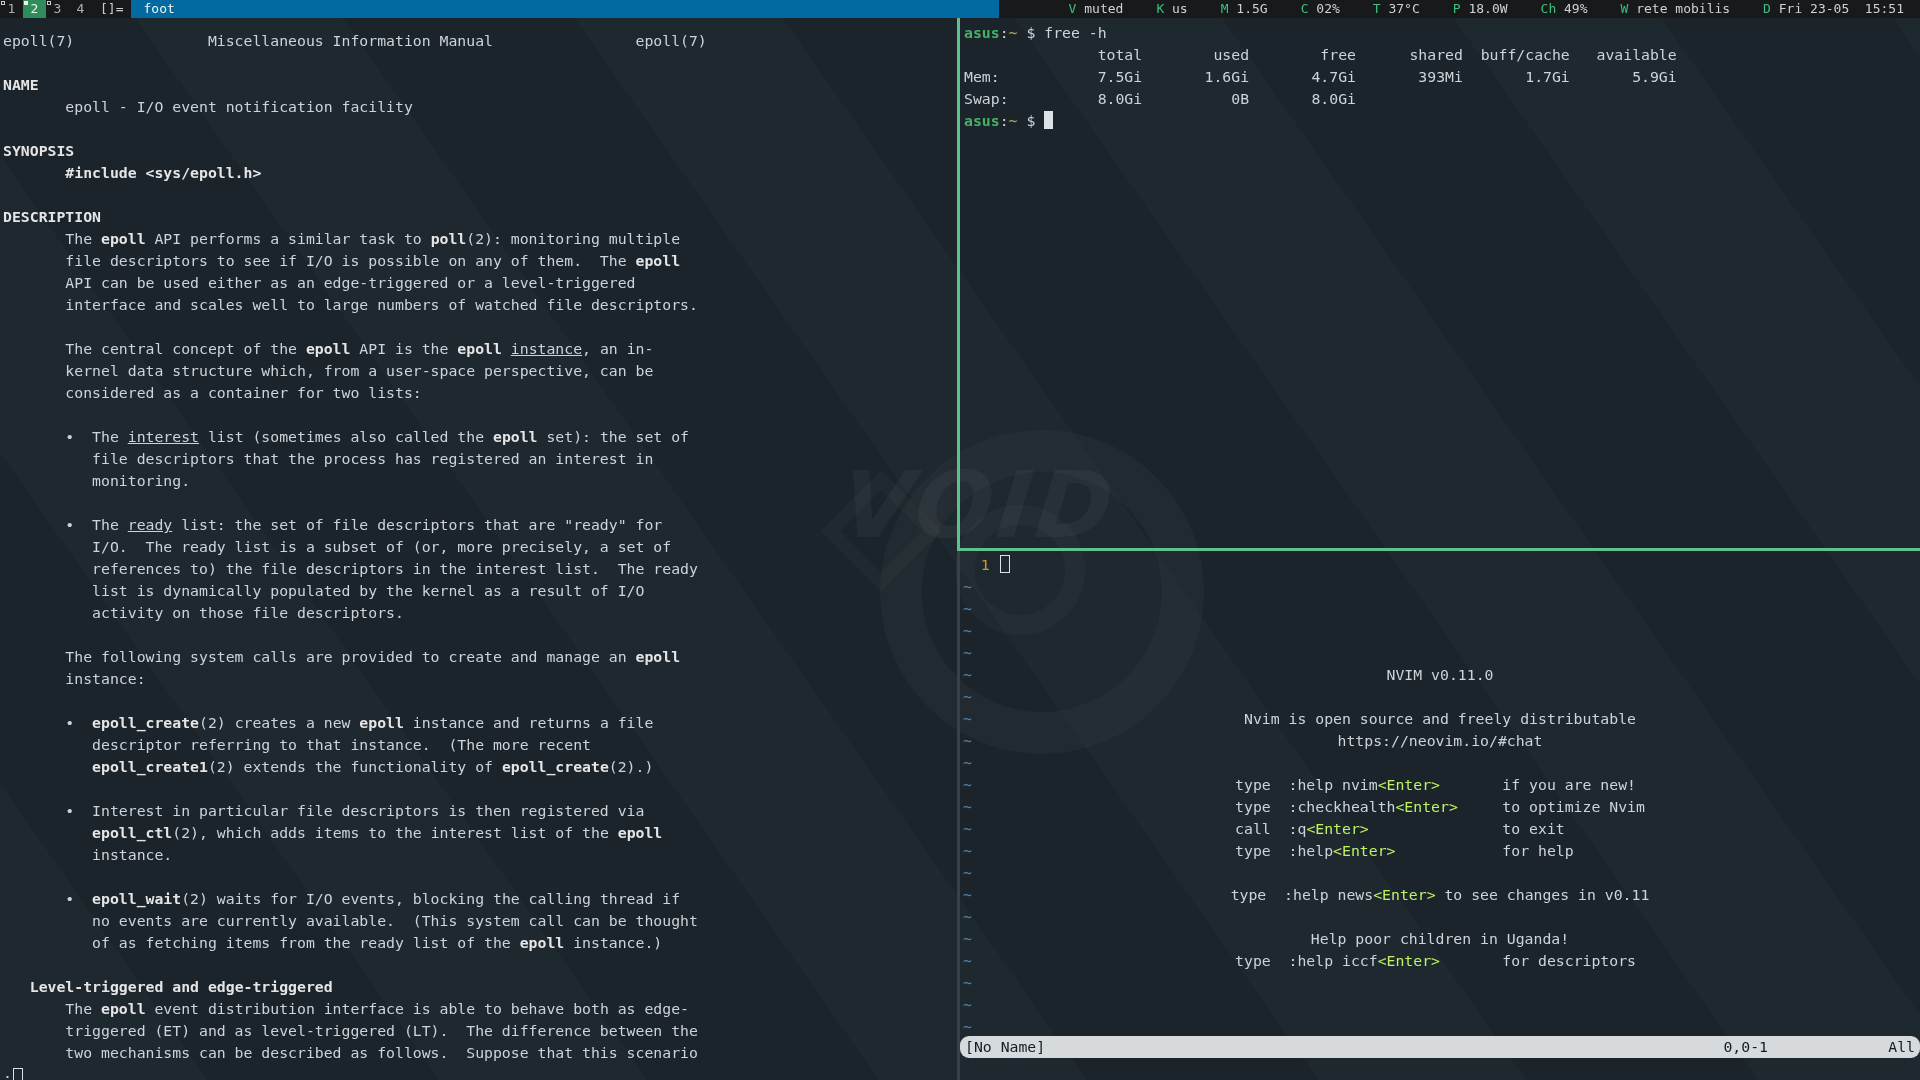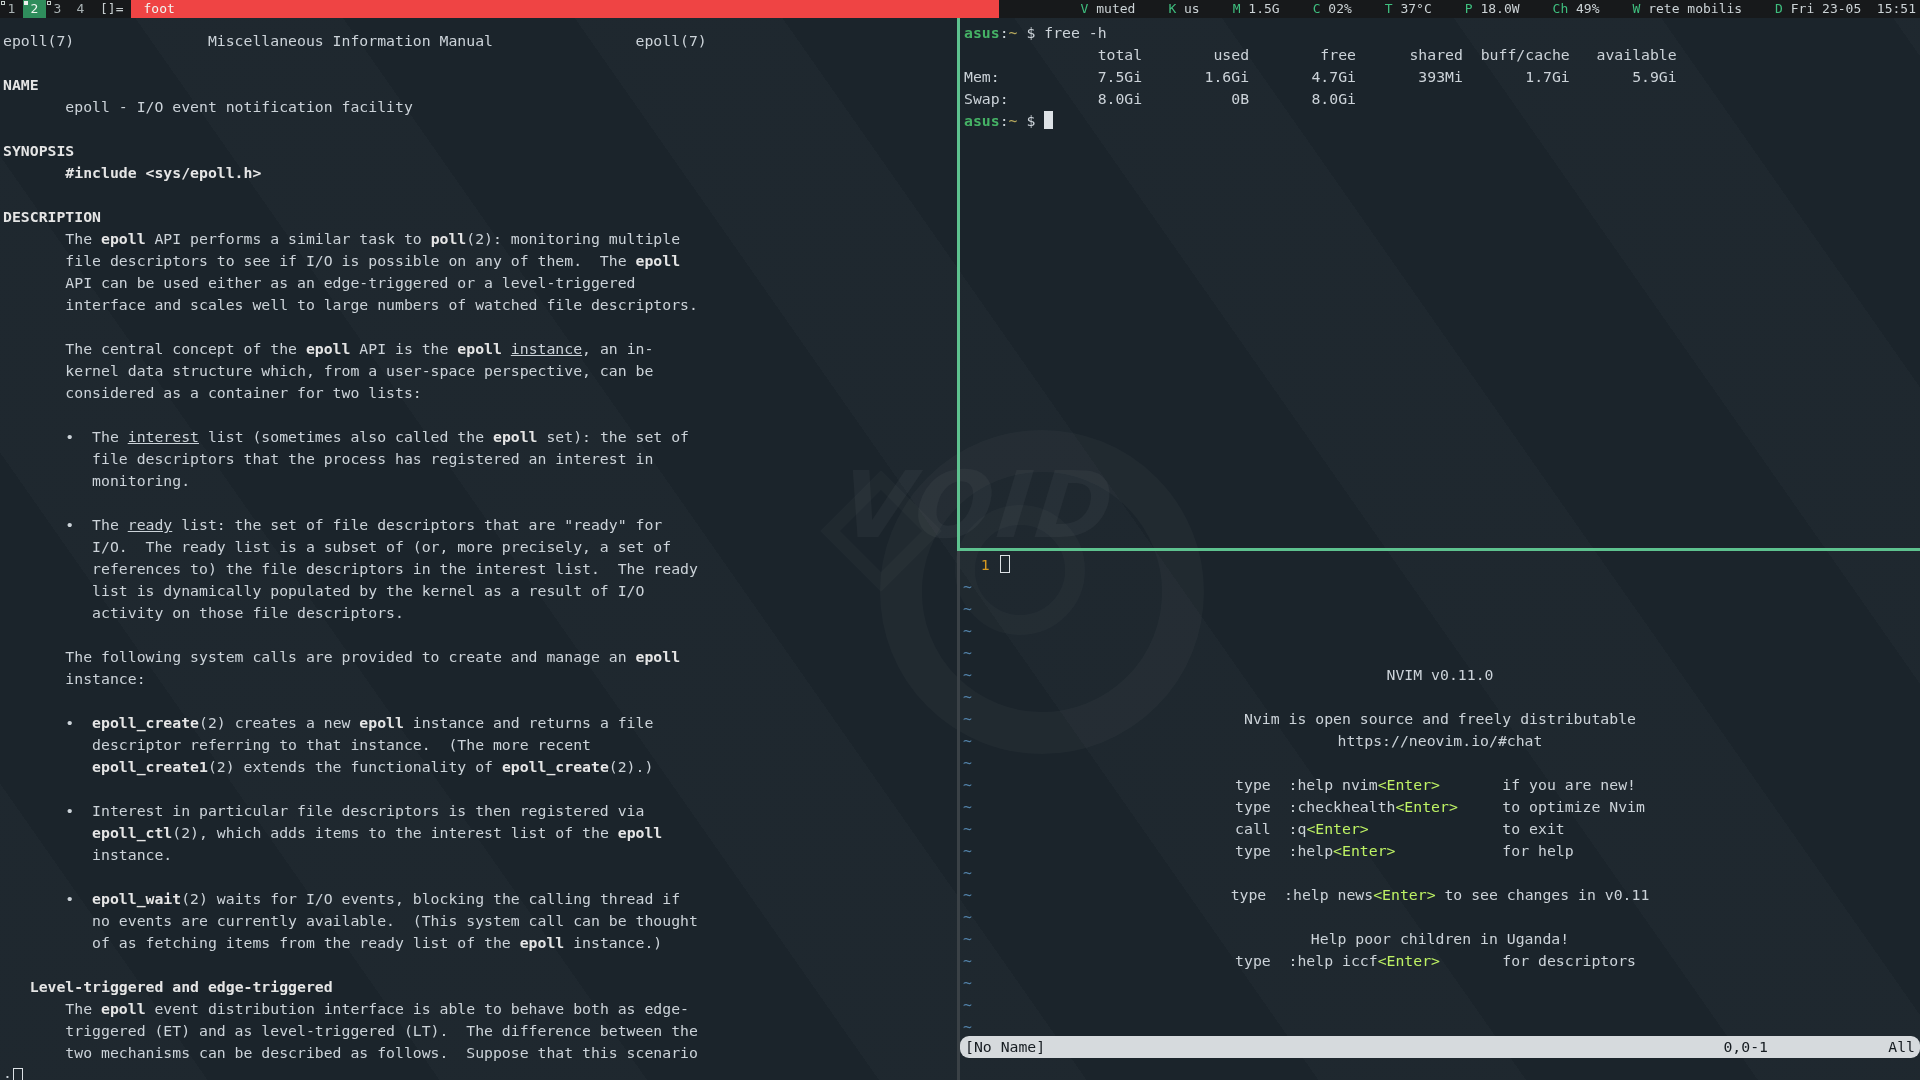--- a/index.html
+++ b/index.html
@@ -25,23 +25,23 @@
 
   
   .topbar{position:absolute;left:0;top:0;width:1920px;height:18px;background:#17191b;
     display:flex;align-items:stretch;font-size:13px;line-height:18px;color:#a9b2b4;}
   .tag{width:23px;text-align:center;position:relative;}
   .tag.active{background:#2f8d5c;color:#eef6f0;}
   .ind{position:absolute;top:1px;left:1px;width:4px;height:4px;box-sizing:border-box;}
   .ind.outline{border:1px solid #c8d1ce;}
   .ind.filled{background:#eef2ef;}
   .layout{padding:0 8px;color:#c6cdcf;white-space:pre;}
-  .wtitle{flex:0 0 auto;width:868px;background:#ef4444;color:#f0f7f2;padding-left:12px;box-sizing:border-box;}
+  .wtitle{flex:0 0 auto;width:868px;background:#0369a1;color:#f0f7f2;padding-left:12px;box-sizing:border-box;}
   .statusfill{flex:1;display:flex;justify-content:flex-end;background:#17191b;}
-  .status{display:flex;gap:33px;padding:0 4px 0 0;}
+  .status{display:flex;gap:33px;padding:0 16px 0 0;}
   .sitem{white-space:pre;}
   .skey{color:#3fbf7f;}
   .sval{color:#ccd3d6;}
 
   
   .tline{height:22px;line-height:22px;white-space:pre;font-size:14.8px;}
   .b{font-weight:bold;color:#e5e5e5;}
   .u{text-decoration:underline;}
   .enter{color:#bef264;}
   .pane{position:absolute;box-sizing:border-box;}

